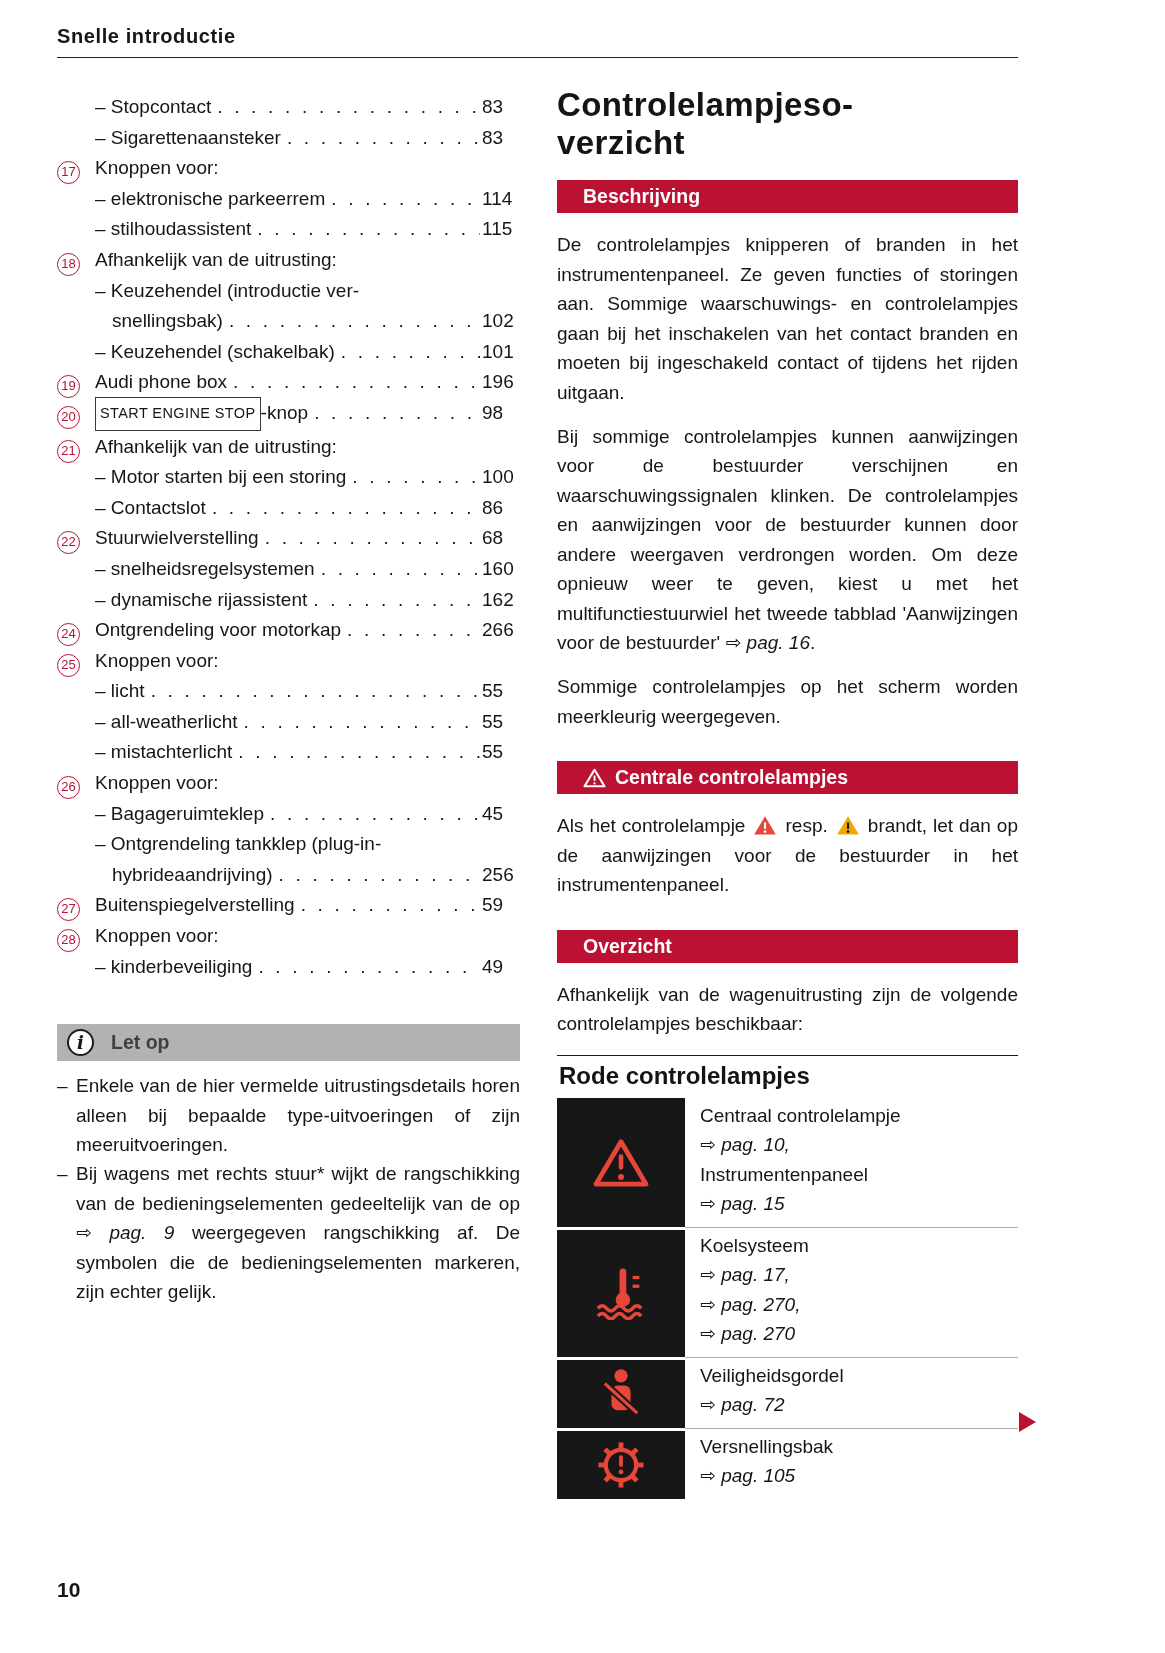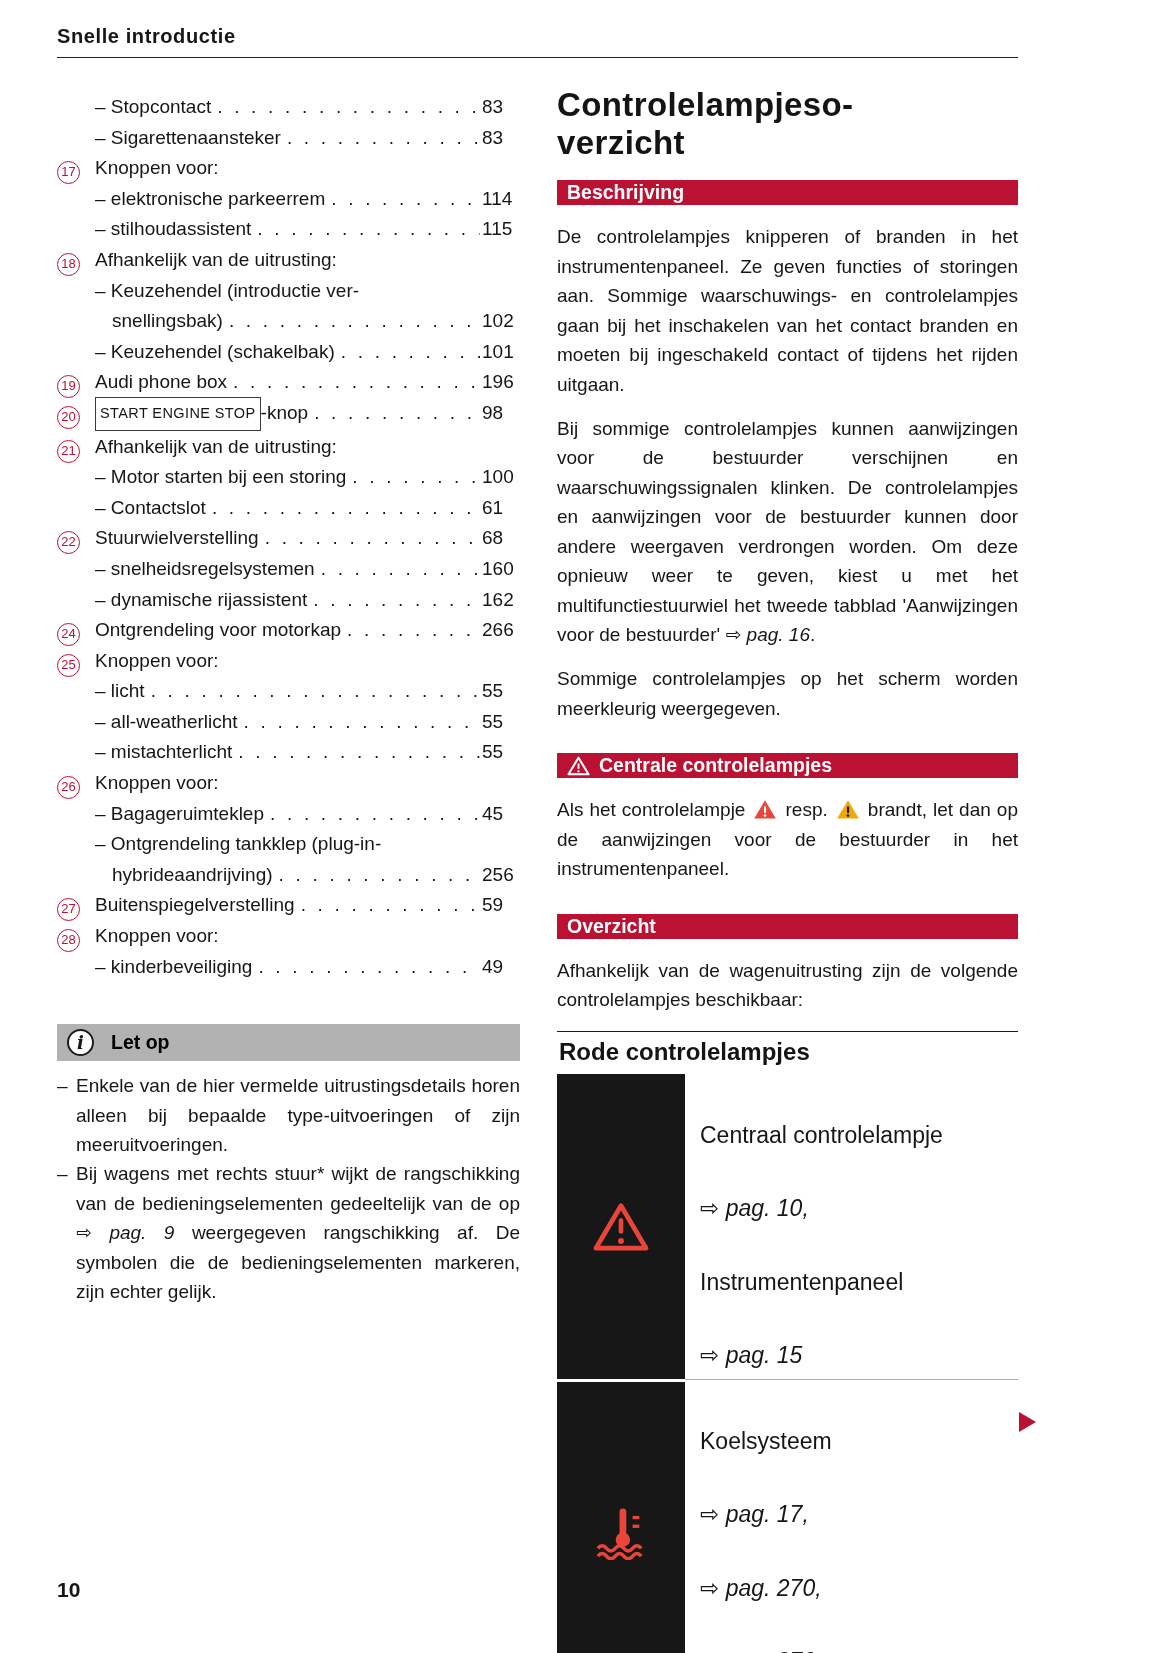--- a/index.html
+++ b/index.html
@@ -32,43 +32,43 @@
   .toc-label{white-space:nowrap;}
   .keybox{border:1.3px solid #3a3a3a;padding:0 4px 1px;font-size:14.5px;letter-spacing:.4px;white-space:nowrap;position:relative;top:-1px;}
   .dots{flex:1;overflow:hidden;white-space:nowrap;margin:0 2px 0 6px;}
   .dots::after{content:". . . . . . . . . . . . . . . . . . . . . . . . . . . . . . . . . . . . . . . . . . . . . . . . . . . . . . . .";letter-spacing:3.2px;}
   .pg{flex:none;min-width:38px;text-align:left;}
 
   
   .note-box{margin-top:42px;}
   .note-header{background:var(--note-gray);height:37px;display:flex;align-items:center;padding:0 10px;}
   .info-icon{width:27px;height:27px;flex:none;border-radius:50%;border:2.4px solid #1d1d1d;background:#fdfdfd;display:flex;align-items:center;justify-content:center;font-family:"DejaVu Serif",serif;font-style:italic;font-weight:700;font-size:18px;line-height:1;}
-  .note-title{margin-left:17px;font-weight:bold;font-size:19.5px;color:#000000;}
+  .note-title{margin-left:17px;font-weight:bold;font-size:19.5px;color:#404040;}
   .note-body{padding-top:10px;font-size:19px;line-height:29.4px;}
   .note-item{display:flex;}
   .note-dash{width:19px;flex:none;}
   .note-text{flex:1;text-align:justify;}
 
   
   .article-title{font-size:33px;line-height:38px;font-weight:bold;letter-spacing:.4px;color:#141414;margin:-6px 0 18px;}
-  .banner{background:var(--banner-red);color:#fff;font-weight:bold;font-size:19.5px;height:25px;display:flex;align-items:center;gap:9px;padding:0 10px;margin:30px 0 17px;}
+  .banner{background:var(--banner-red);color:#fff;font-weight:bold;font-size:19.5px;height:33px;display:flex;align-items:center;gap:9px;padding:0 26px;margin:30px 0 17px;}
   .banner.first{margin-top:0;}
   .banner-tri{display:inline-flex;line-height:0;}
   .para{font-size:19px;line-height:29.5px;text-align:justify;margin-bottom:14.5px;}
   .ref{font-style:italic;}
   .inline-ico{display:inline-block;vertical-align:-4px;line-height:0;margin:0 2px;}
 
   .table-title{margin-top:16px;border-top:1.6px solid #1a1a1a;font-weight:bold;font-size:24px;padding:6px 0 8px 2px;color:#141414;}
   .ind-row{display:flex;}
   .ind-row + .ind-row .ind-icon-cell{border-top:3px solid #fff;}
   .ind-row + .ind-row .ind-text-cell{border-top:1px solid #adadad;}
   .ind-icon-cell{width:128px;flex:none;background:#171717;display:flex;align-items:center;justify-content:center;}
   .ind-icon{display:inline-flex;line-height:0;}
   .ind-text-cell{flex:1;padding:3px 0 8px 15px;}
-  .ind-line{font-size:23px;line-height:29.5px;margin-top:44px;}
+  .ind-line{font-size:19px;line-height:29.5px;}
 
   .continue-arrow{position:absolute;left:1019px;top:1412px;width:0;height:0;border-left:17px solid var(--banner-red);border-top:10px solid transparent;border-bottom:10px solid transparent;}
   .page-number{position:absolute;left:57px;top:1578px;font-size:21px;font-weight:bold;}
 </style>
 </head>
 <body>
 
 <div class="page">
 
   <div class="page-header">Snelle introductie</div>
@@ -172,21 +172,21 @@
               <span class="toc-label">– Motor starten bij een storing</span>
               <span class="dots"></span>
               <span class="pg">100</span>
             </span>
           </div>
           <div class="toc-row">
             <span class="toc-gutter"></span>
             <span class="toc-body">
               <span class="toc-label">– Contactslot</span>
               <span class="dots"></span>
-              <span class="pg">61</span>
+              <span class="pg">86</span>
             </span>
           </div>
           <div class="toc-row">
             <span class="toc-gutter"><span class="circled">22</span></span>
             <span class="toc-body">
               <span class="toc-label">Stuurwielverstelling</span>
               <span class="dots"></span>
               <span class="pg">68</span>
             </span>
           </div>

